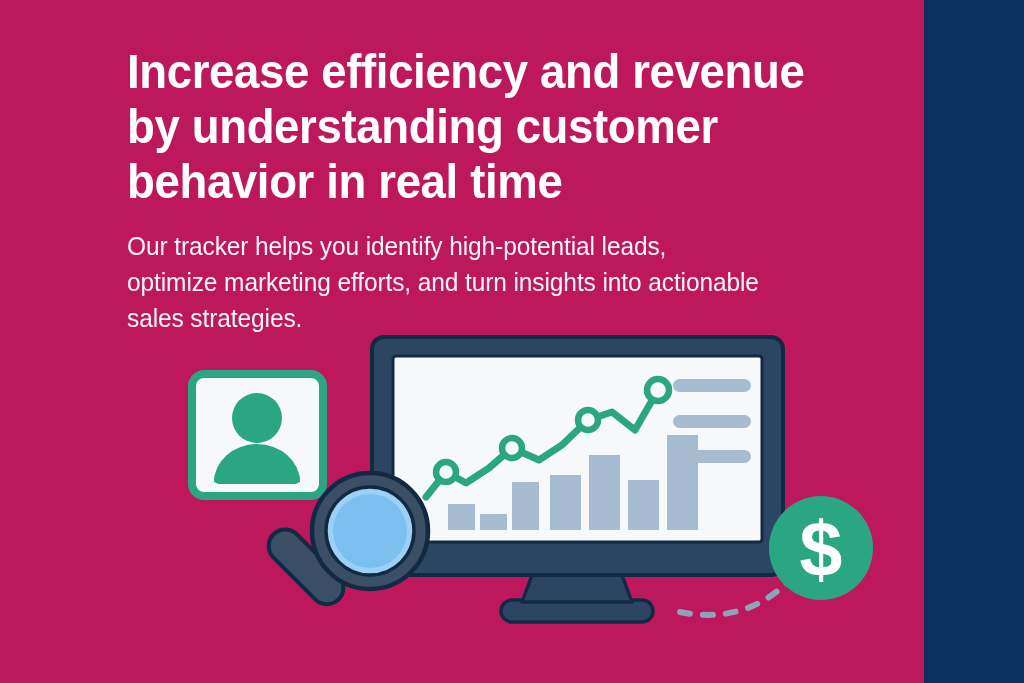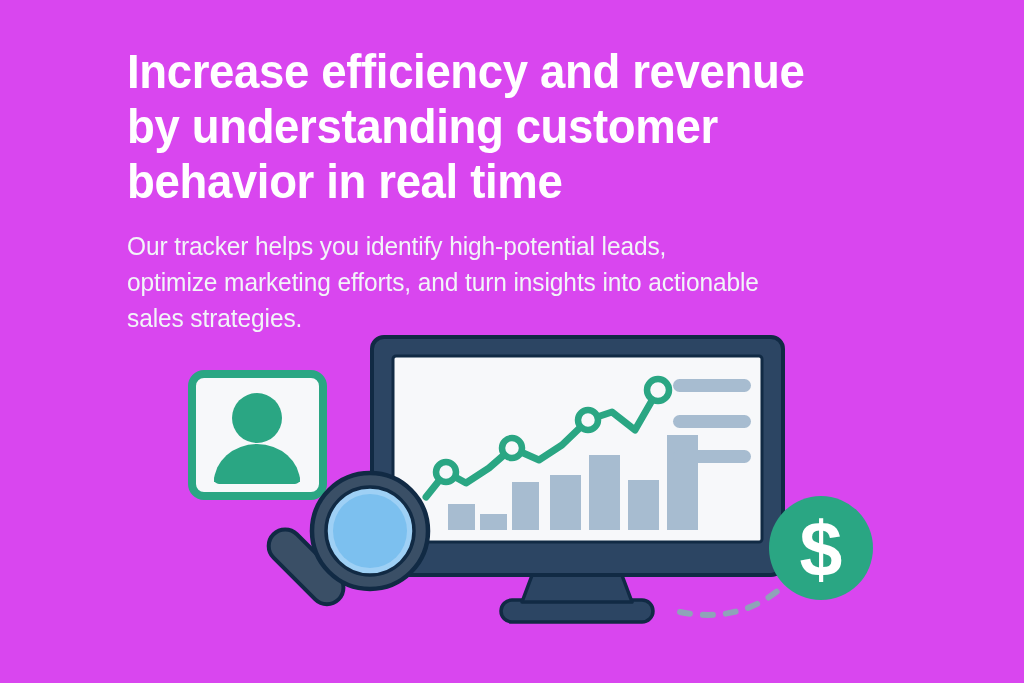--- a/index.html
+++ b/index.html
@@ -2,23 +2,23 @@
 <html><head>
 <meta charset="utf-8">
 <style>
   html, body {
     margin: 0;
     padding: 0;
     background: #0a3060;
   }
   #canvas {
     position: relative;
-    width: 1024px;
+    width: 924px;
     height: 683px;
-    background: #d946ef;
+    background: #be185d;
     overflow: hidden;
     font-family: "Liberation Sans", sans-serif;
   }
 
   
   .headline {
     position: absolute;
     left: 127px;
     top: 44px;
     width: 790px;

